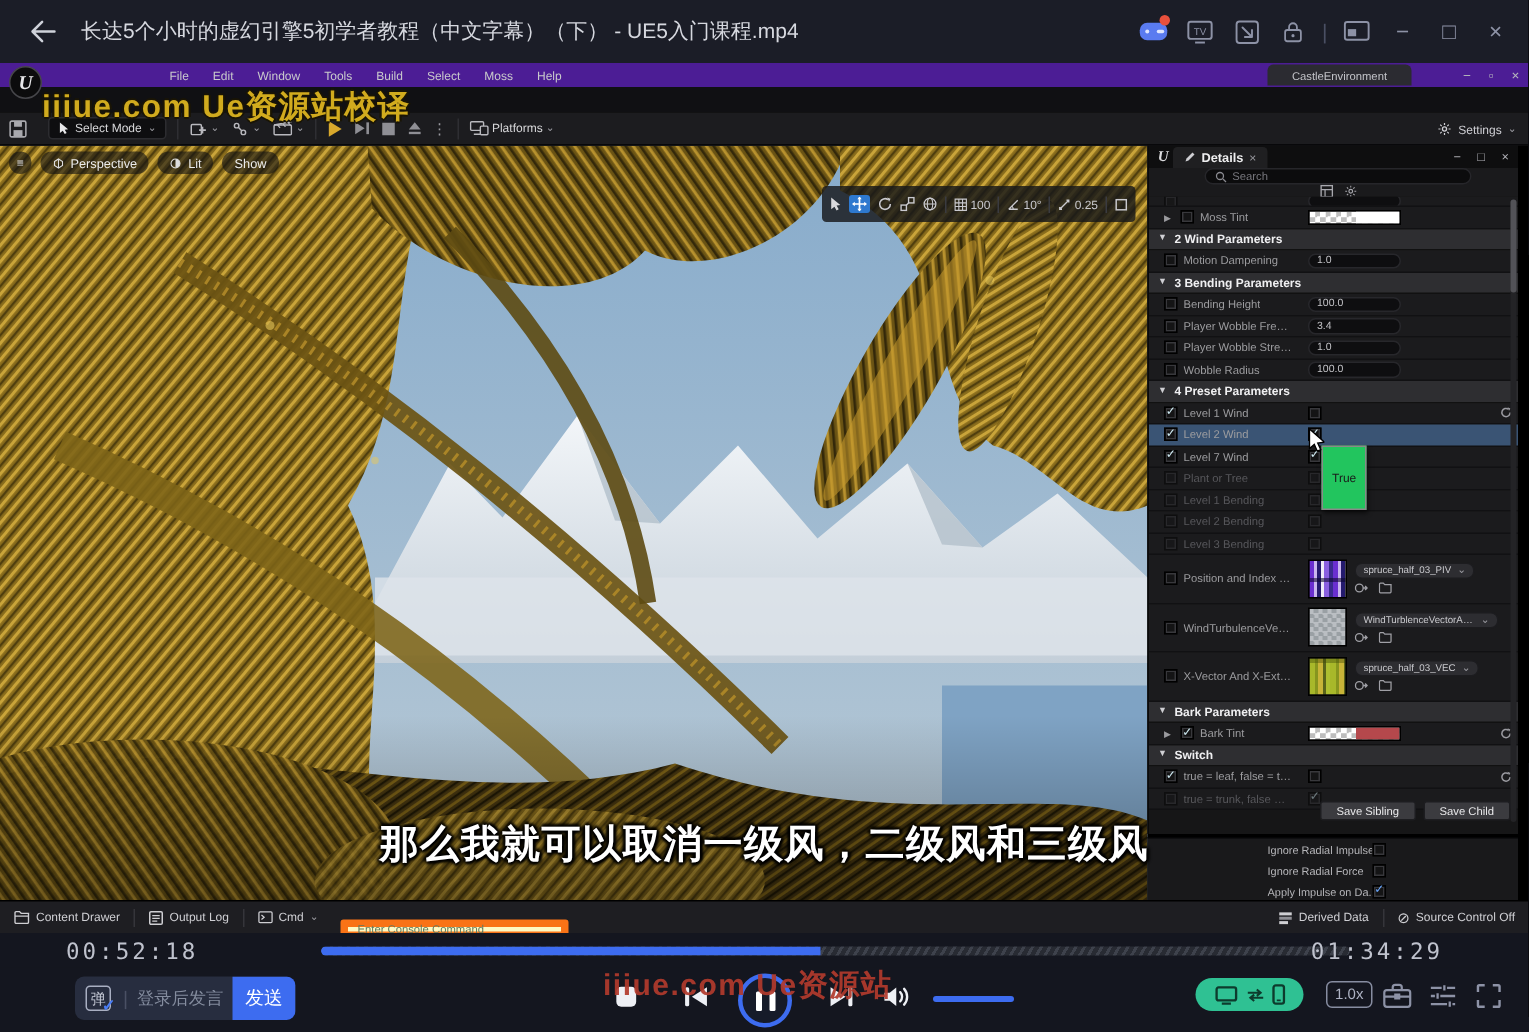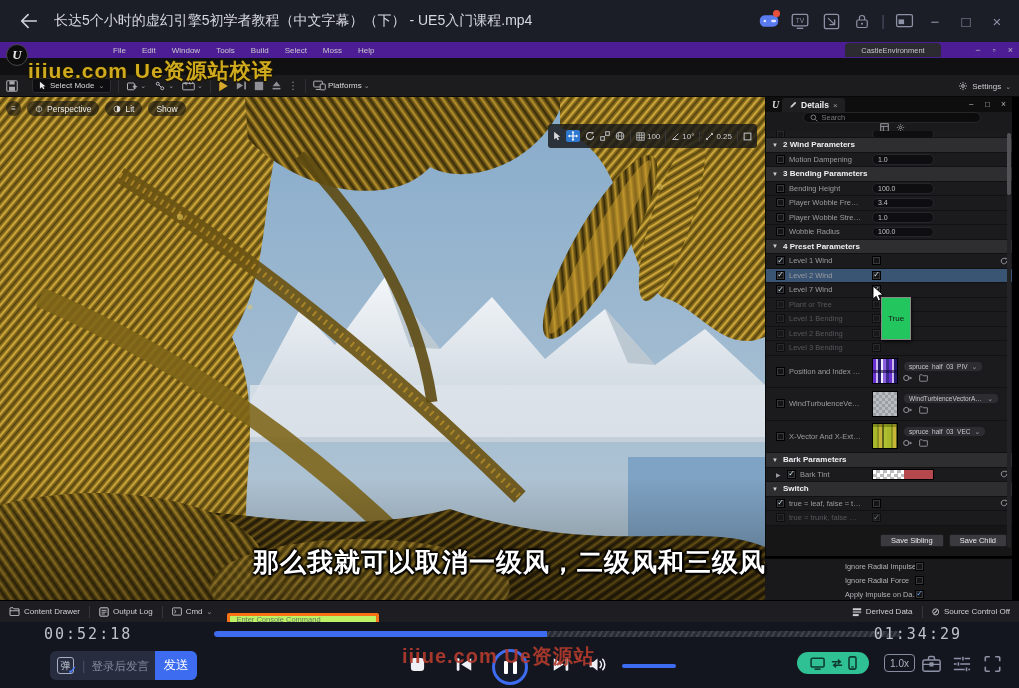--- a/index.html
+++ b/index.html
@@ -92,21 +92,21 @@
   .tooltip{position:absolute;left:115px;top:201px;background:#22c55e;border:1px solid #8a8a8a;color:#1a1a1a;font-size:8px;padding:16px 6px;z-index:9;box-shadow:1px 2px 3px rgba(0,0,0,.6);}
   .cursor{position:absolute;left:106px;top:190px;z-index:10;}
   
   .subpanel{position:absolute;left:765px;top:516px;width:247px;height:42px;background:#19191b;border-top:1px solid #050506;z-index:2;}
   .prow{display:flex;align-items:center;height:14px;padding-left:80px;gap:0;}
   .prow .plbl{width:70px;font-size:7.3px;color:#b4b4b8;white-space:nowrap;overflow:hidden;}
   
   .uestatus{position:absolute;left:0;top:558px;width:100%;height:22px;background:#1e1e22;border-top:1px solid #000;display:flex;align-items:center;z-index:6;}
   .usitem{display:flex;align-items:center;gap:4px;color:#cfcfd3;font-size:8px;padding:0 9px;cursor:pointer;height:100%;}
   .ussep{width:1px;height:12px;background:#35353a;}
-  .console{width:152px;height:13px;background:#bef264;border:3px solid #f97316;border-radius:2px;color:#5f7a5f;font-size:7.5px;display:flex;align-items:center;padding:0 6px;margin-left:6px;cursor:text;margin-top:16px;}
+  .console{width:152px;height:13px;background:#fef9c3;border:5px solid #f97316;border-radius:2px;color:#5f7a5f;font-size:7.5px;display:flex;align-items:center;padding:0 6px;margin-left:6px;cursor:text;margin-top:16px;}
   .usright{margin-left:auto;display:flex;align-items:center;height:100%;}
   
   .progressrow{position:absolute;left:0;top:622px;width:100%;height:23px;background:#14161f;z-index:40;}
   .ptime{position:absolute;top:3px;font-size:15px;color:#bfc2cd;font-family:"DejaVu Sans Mono",monospace;letter-spacing:2px;}
   .ptrack{position:absolute;left:214px;top:9px;width:686px;height:6px;border-radius:3px;overflow:hidden;background:repeating-linear-gradient(120deg,#3e424c 0 2px,#282b33 2px 5px);cursor:pointer;}
   .pfill{height:100%;background:#3d6cf0;border-radius:3px 0 0 3px;}
   .controls{position:absolute;left:0;top:645px;width:100%;height:43px;background:#14161f;z-index:40;}
   .danmaku{position:absolute;left:50px;top:6px;width:147px;height:29px;background:#272d3f;border-radius:6px;display:flex;align-items:center;overflow:hidden;}
   .dmico{position:relative;margin-left:7px;width:17px;height:17px;border:1.5px solid #a9afc2;border-radius:3px;color:#c9cdd9;font-size:10px;display:flex;align-items:center;justify-content:center;flex-shrink:0;cursor:pointer;}
   .dmico em{position:absolute;right:-4px;bottom:-4px;font-style:normal;color:#4a7df5;font-size:11px;font-weight:bold;}
@@ -472,20 +472,32 @@
       </div>
       <div class="drows">
           <div class="dtl-row partial">
             <div class="dtl-left">
               <div class="cb dimcb"></div>
             </div>
             <div class="dtl-right">
               <div class="vbox"></div>
             </div>
           </div>
+          <div class="dtl-row">
+            <div class="dtl-left">
+              <span class="exp">▶</span>
+              <div class="cb"></div>
+              <span class="dtl-lbl">Moss Tint</span>
+            </div>
+            <div class="dtl-right">
+              <div class="swatch">
+                <i style="background: rgb(255, 255, 255);"></i>
+              </div>
+            </div>
+          </div>
           <div class="dtl-header">
             <span class="arr">▼</span>
             <span class="hl2">2 Wind Parameters</span>
           </div>
           <div class="dtl-row">
             <div class="dtl-left">
               <div class="cb"></div>
               <span class="dtl-lbl">Motion Dampening</span>
             </div>
             <div class="dtl-right">

